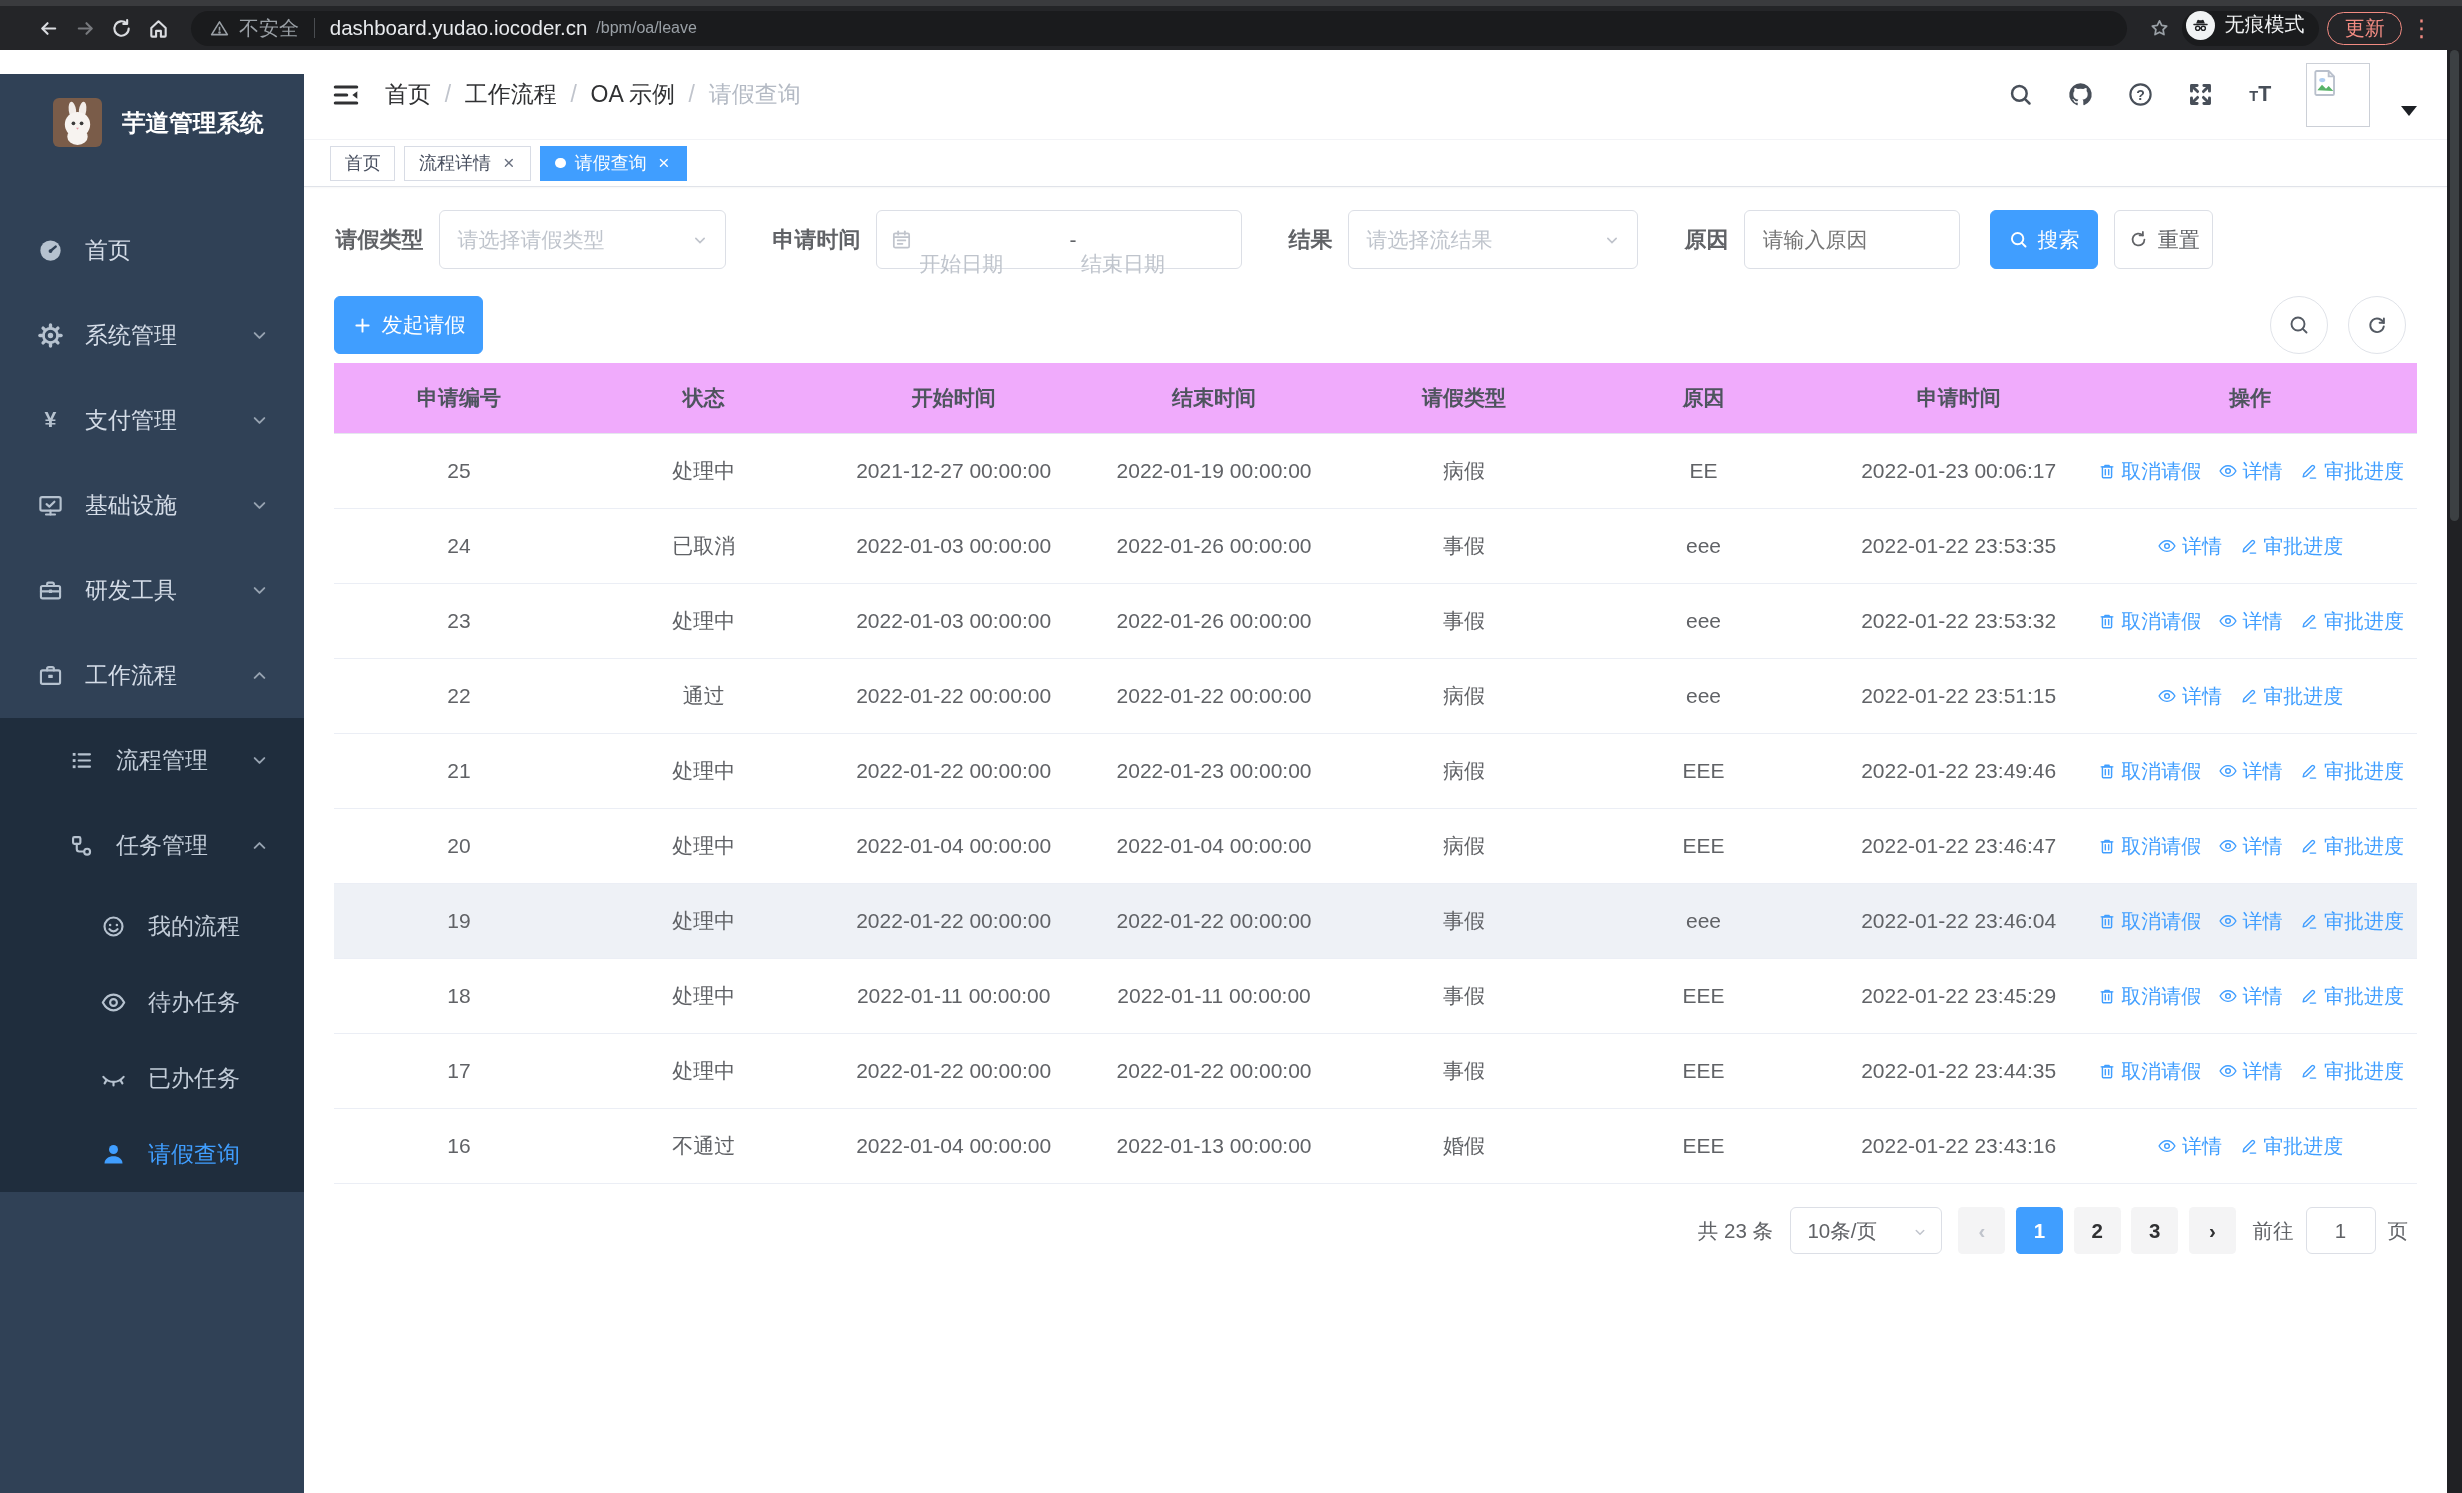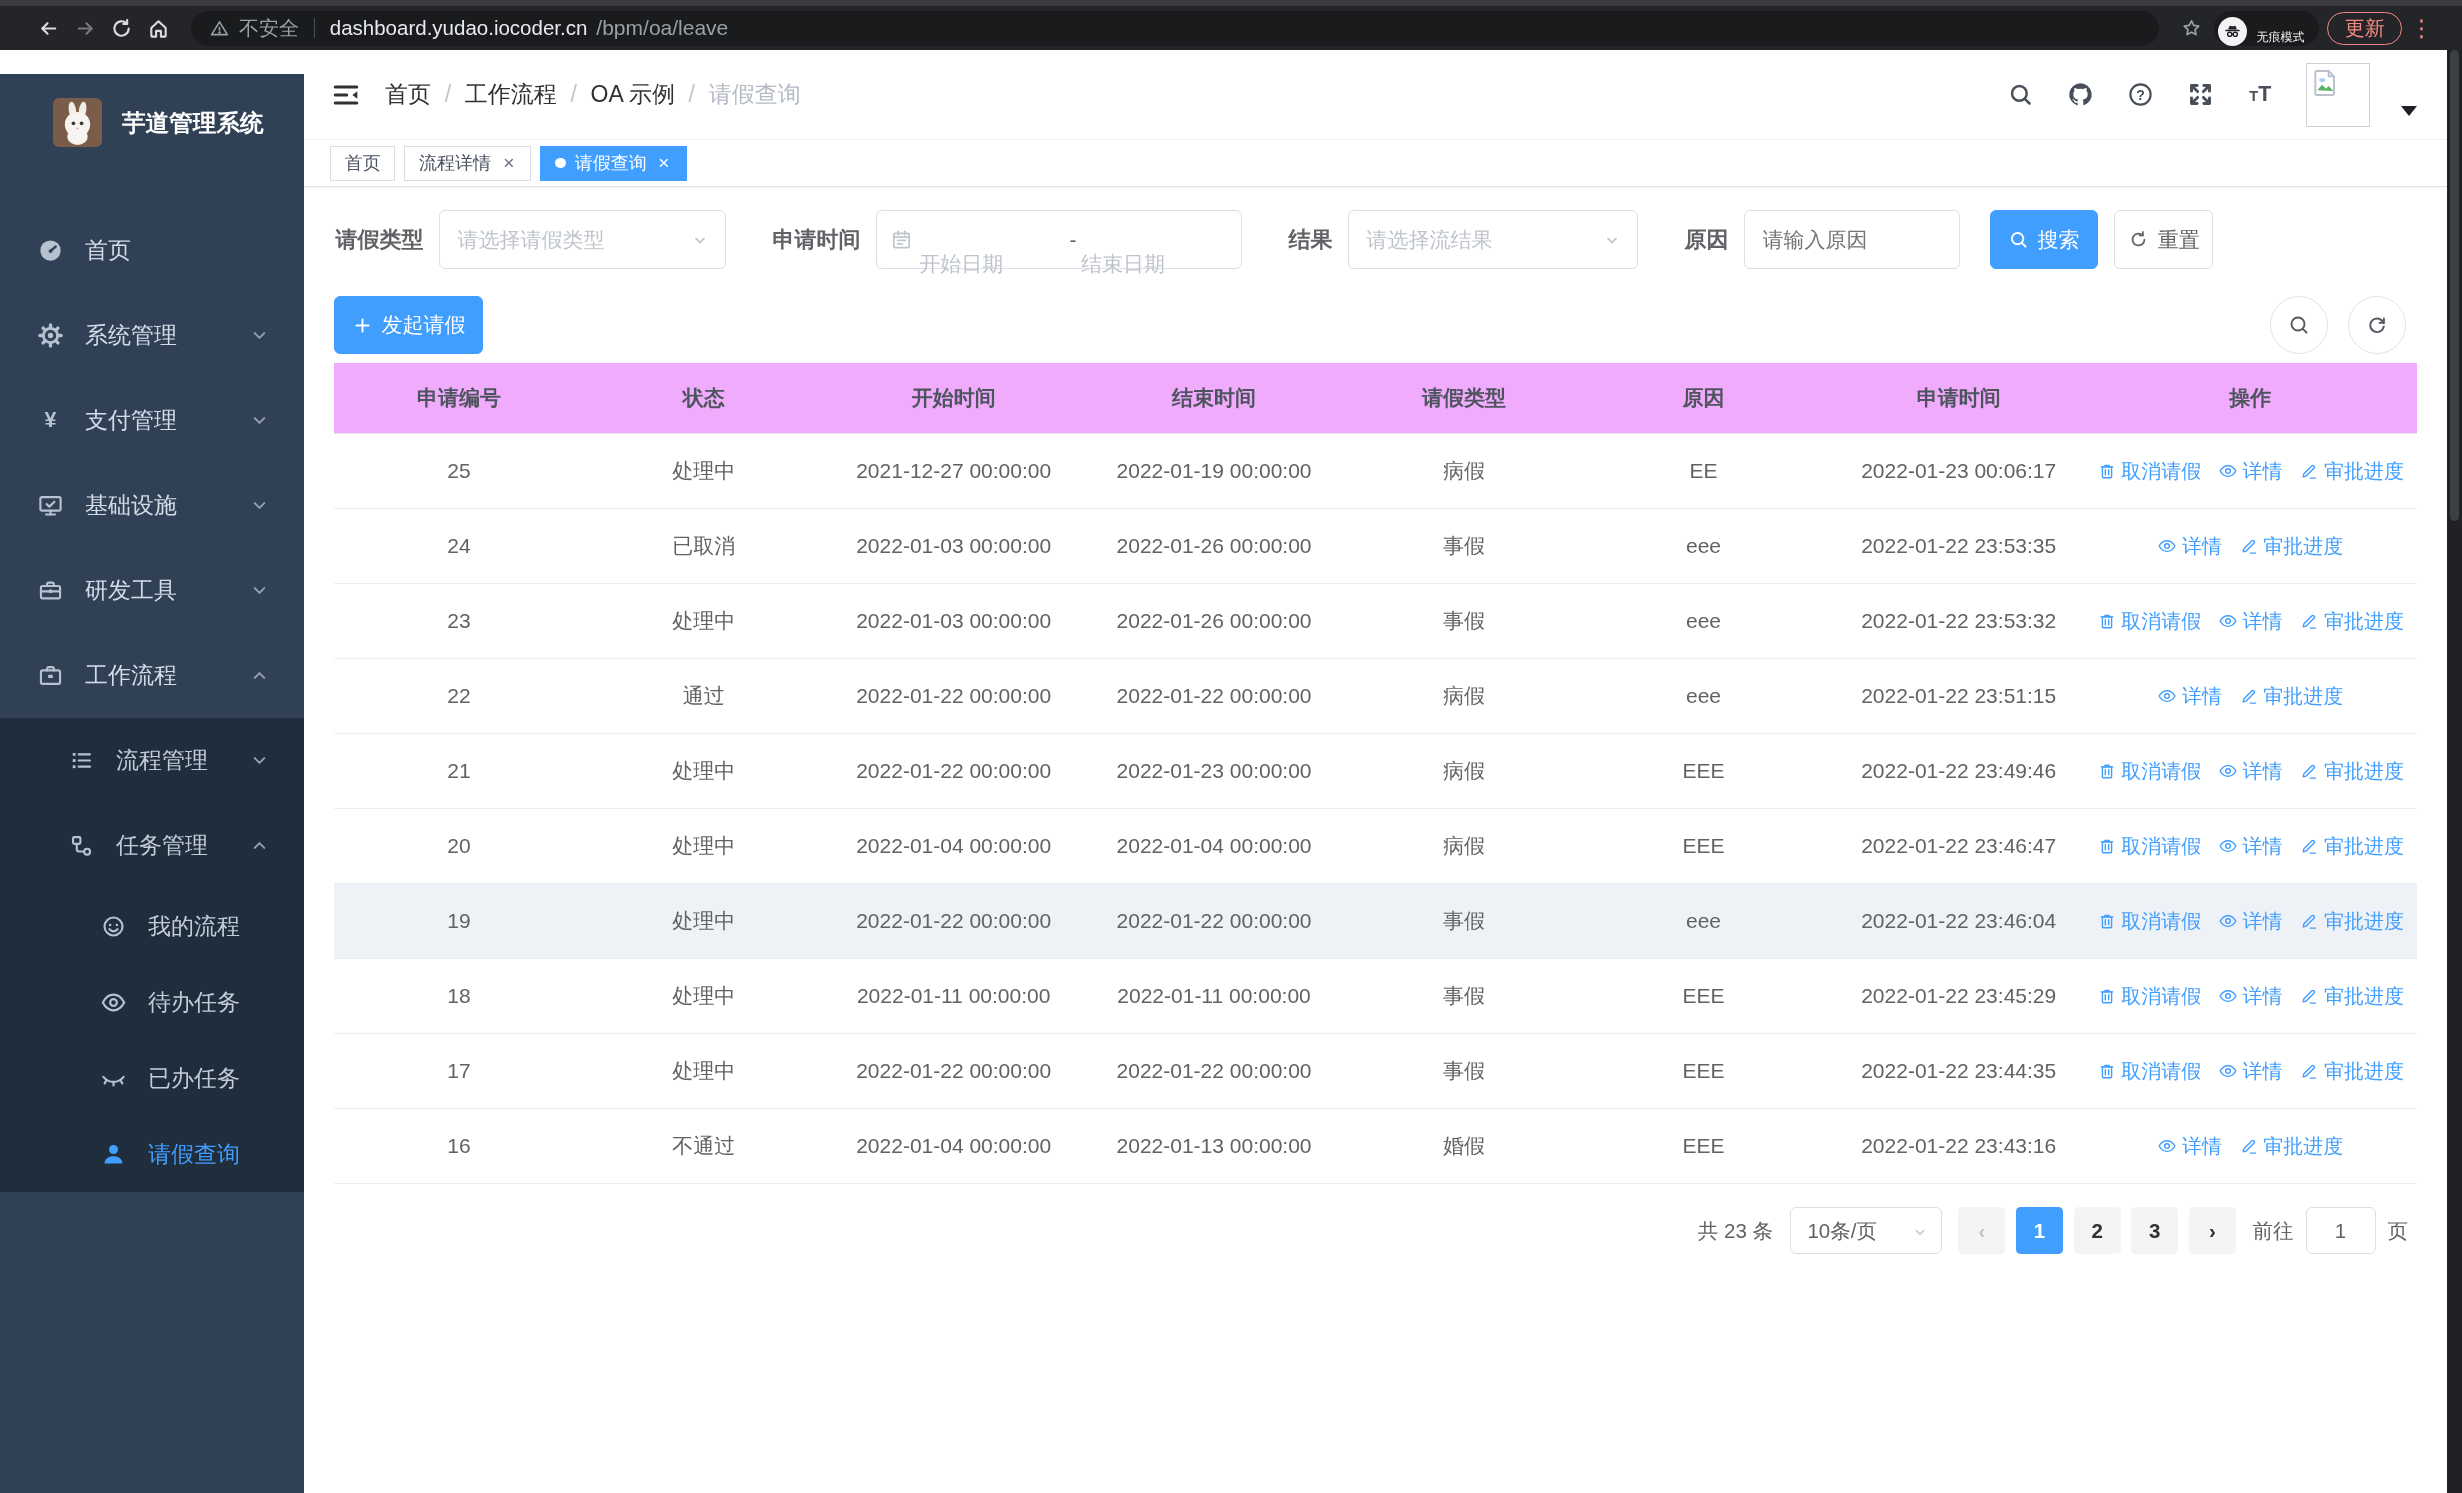--- a/index.html
+++ b/index.html
@@ -9,23 +9,23 @@
   
   .browser-bar { height:50px; background:#242528; display:flex; align-items:center;
     border-top:6px solid #3a3b3e; padding:0 34px; gap:7.6px; }
   .b-ic { width:29px; height:29px; color:#dadce0; display:flex; align-items:center; justify-content:center; flex:0 0 auto; }
   .b-ic svg { width:23px; height:23px; }
   .b-ic.dim { color:#77797d; }
   .omnibox { flex:1; height:35px; background:#1a1b1d; border-radius:17.5px; margin:0 10.6px;
     display:flex; align-items:center; padding:0 18px; gap:9px; color:#9aa0a6; font-size:20px; }
   .omni-div { width:0.8px; height:20px; background:#4a4d51; margin:0 6px; }
   .url-host { color:#e8eaed; font-size:20.5px; }
-  .url-path { color:#9aa0a6; font-size:21px; }
-  .incog { display:flex; align-items:flex-end; gap:9px; background:#1a1b1d; border-radius:17.5px;
-    height:35px; padding:0 15px 0 4.6px; color:#f1f3f4; font-size:12px; flex:0 0 auto; }
+  .url-path { color:#9aa0a6; font-size:16px; }
+  .incog { display:flex; align-items:flex-start; gap:9px; background:#1a1b1d; border-radius:17.5px;
+    height:35px; padding:0 15px 0 4.6px; color:#f1f3f4; font-size:20px; flex:0 0 auto; }
   .incog-circ { width:29px; height:29px; border-radius:50%; background:#f1f3f4; color:#202124;
     display:flex; align-items:center; justify-content:center; }
   .incog-circ svg { width:21px; height:21px; }
   .update-pill { border:1.5px solid #f28b82; color:#f28b82; border-radius:18px; height:33px;
     display:flex; align-items:center; padding:0 16.7px; font-size:20px; flex:0 0 auto; }
   .menu-dots { color:#f28b82; font-size:23px; letter-spacing:0; width:18px; text-align:center; flex:0 0 auto; }
 
   
   .app { display:flex; height:1443px; }
   .scroll-strip { width:15px; background:#202124; flex:0 0 auto; position:relative; }

